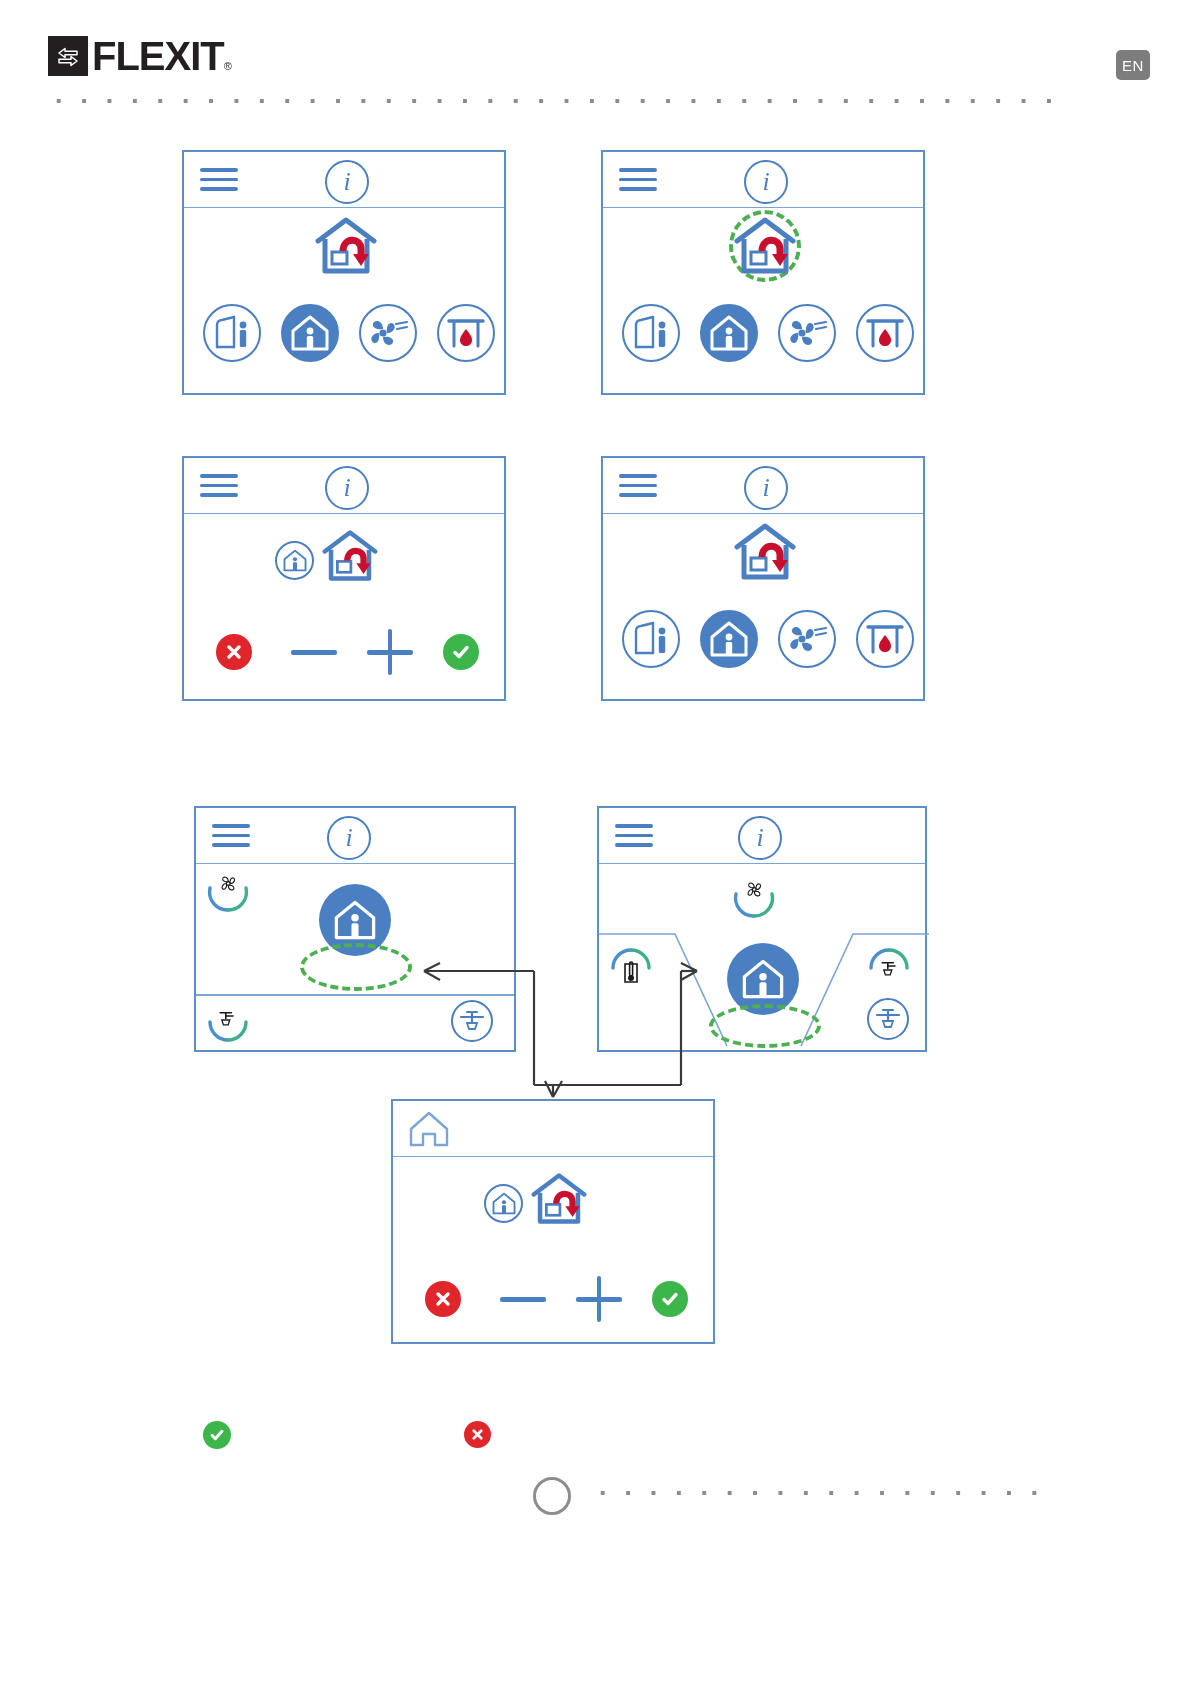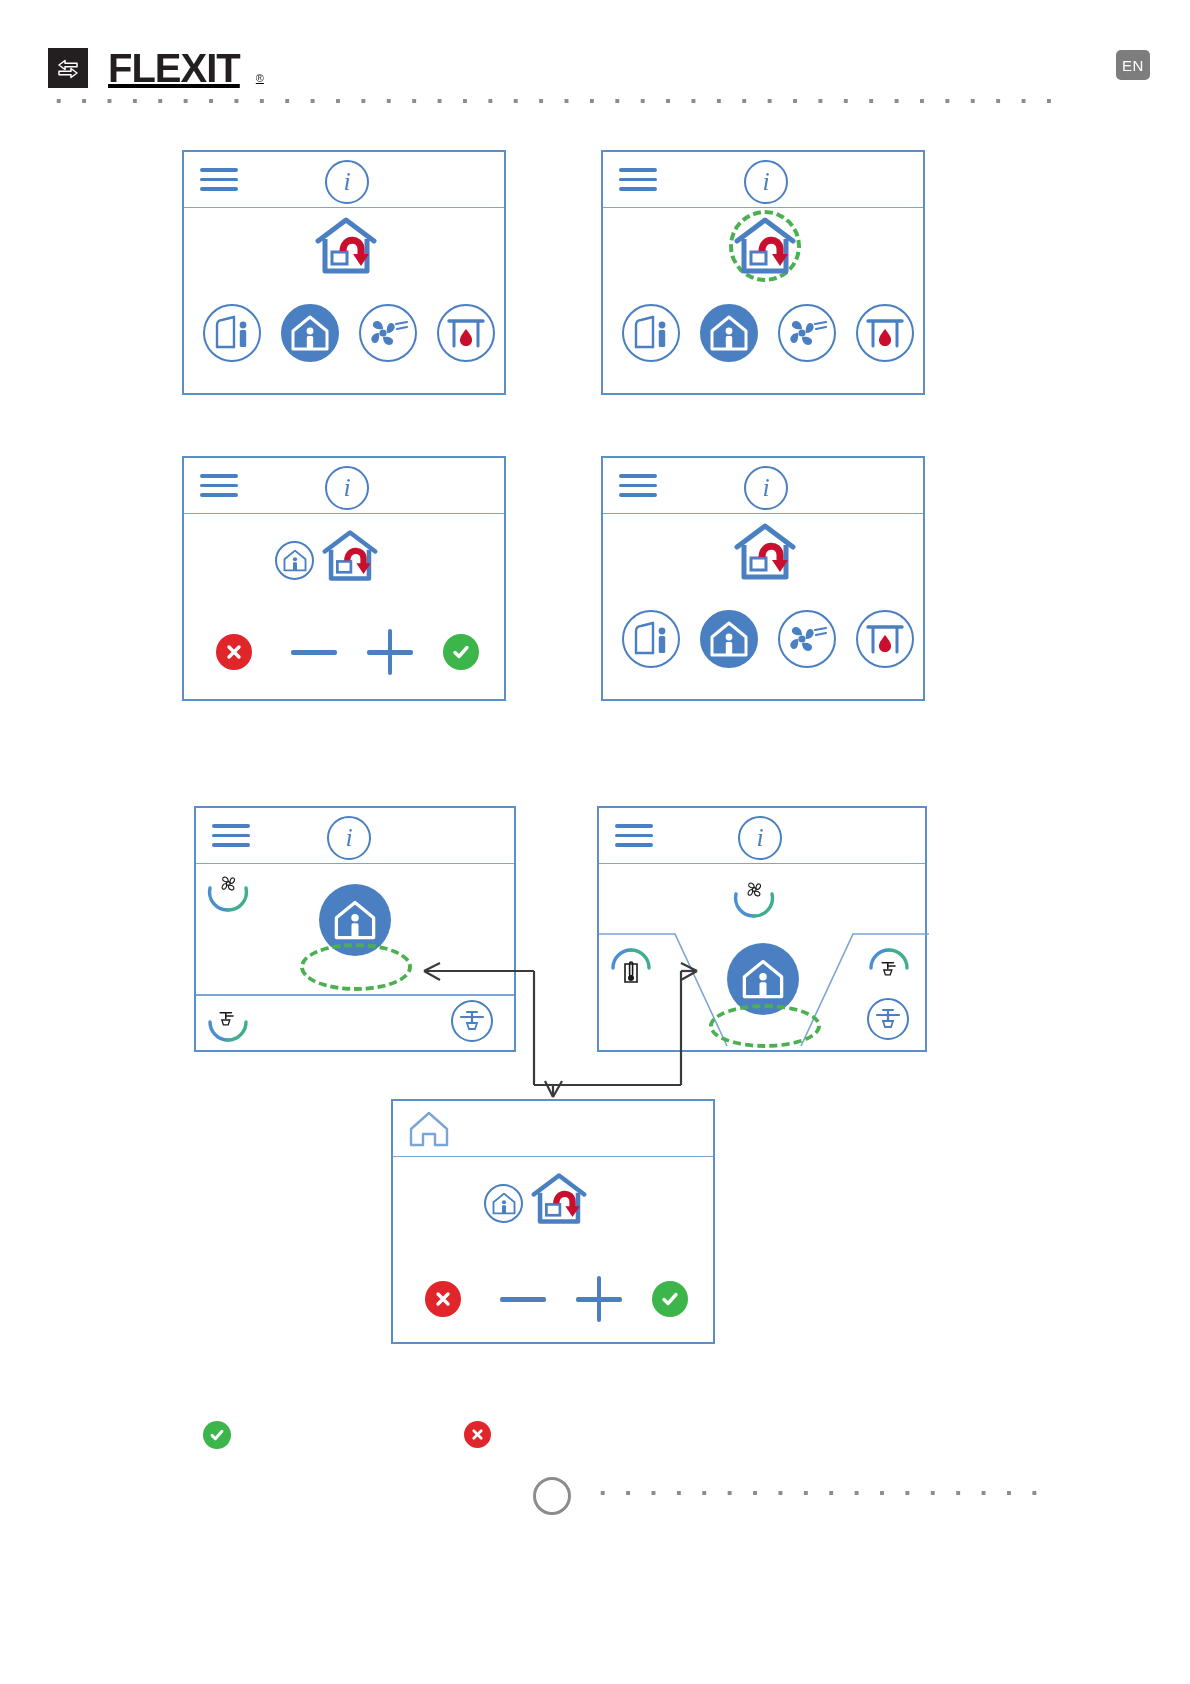--- a/index.html
+++ b/index.html
@@ -4,21 +4,21 @@
 <style>
   html,body{margin:0;padding:0;}
   body{
     width:1190px;height:1684px;background:#ffffff;
     font-family:"Liberation Sans", sans-serif;
     position:relative;overflow:hidden;
   }
   .page{position:absolute;left:0;top:0;width:1190px;height:1684px;}
 
   
-  .logo-wrap{position:absolute;left:48px;top:48px;display:flex;align-items:center;gap:20px;text-decoration:underline;}
+  .logo-wrap{position:absolute;left:48px;top:36px;display:flex;align-items:center;gap:4px;}
   .logo-mark{width:40px;height:40px;background:#231f20;display:flex;align-items:center;justify-content:center;}
   .logo-text{font-weight:bold;font-size:40px;letter-spacing:-1px;color:#231f20;line-height:40px;
     font-family:"Liberation Sans", sans-serif;}
   .logo-reg{font-size:11px;color:#231f20;align-self:flex-end;margin-left:-4px;margin-bottom:4px;}
 
   .lang-badge{position:absolute;right:40px;top:50px;width:34px;height:30px;border-radius:5px;
     background:#7d7d7d;color:#ffffff;font-size:15px;display:flex;align-items:center;justify-content:center;
     letter-spacing:.5px;}
 
   .dot-rule{position:absolute;left:46px;top:96px;width:1010px;height:10px;

